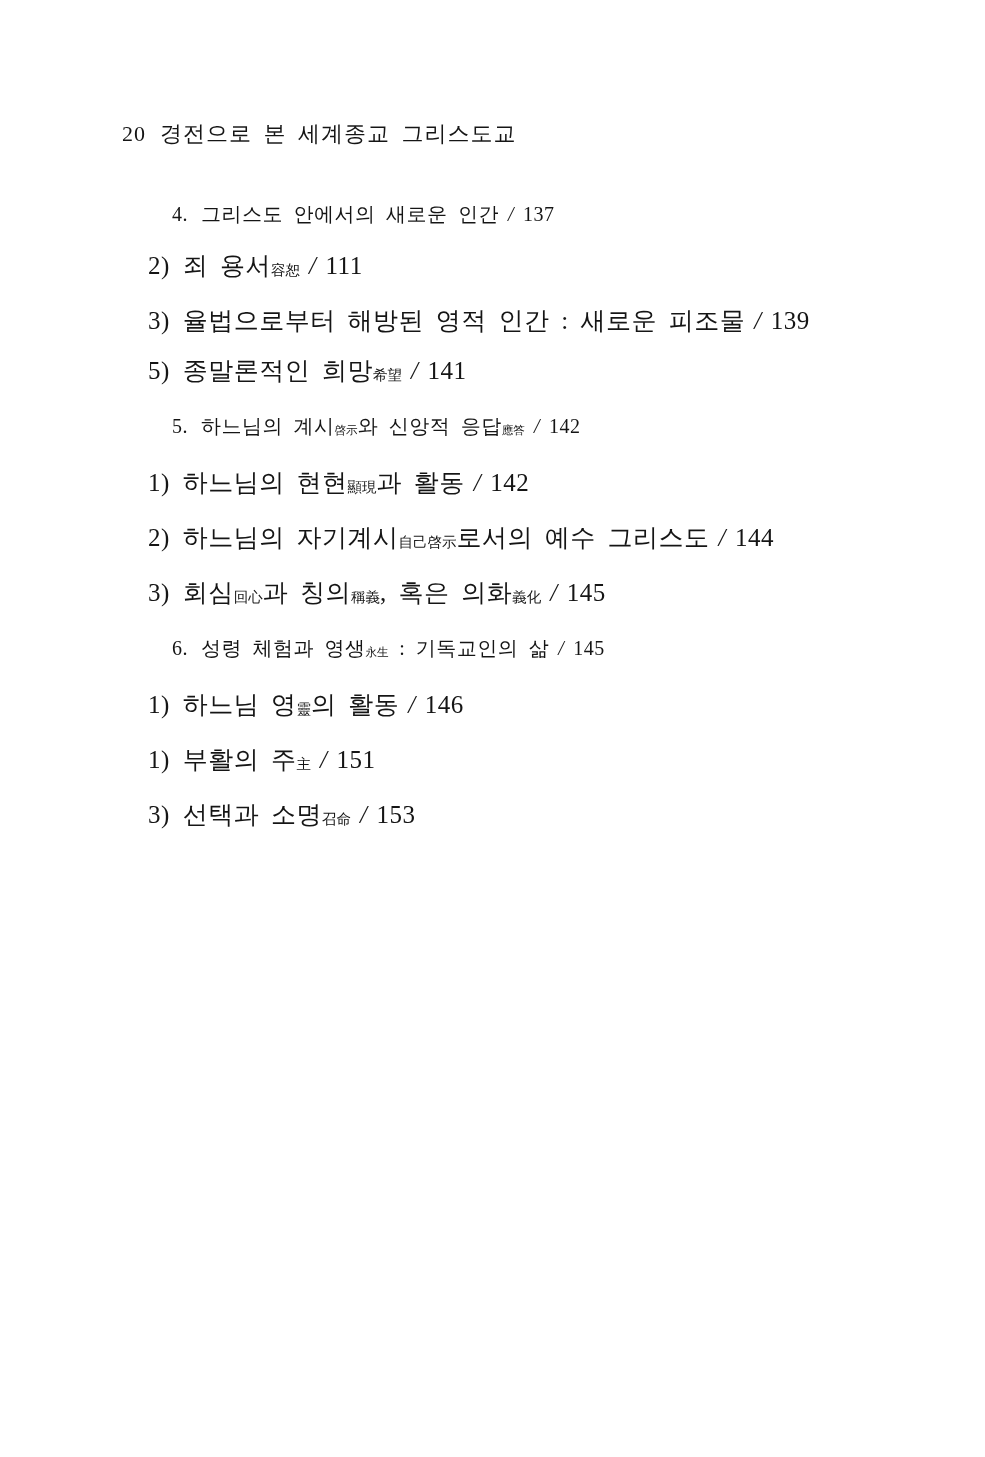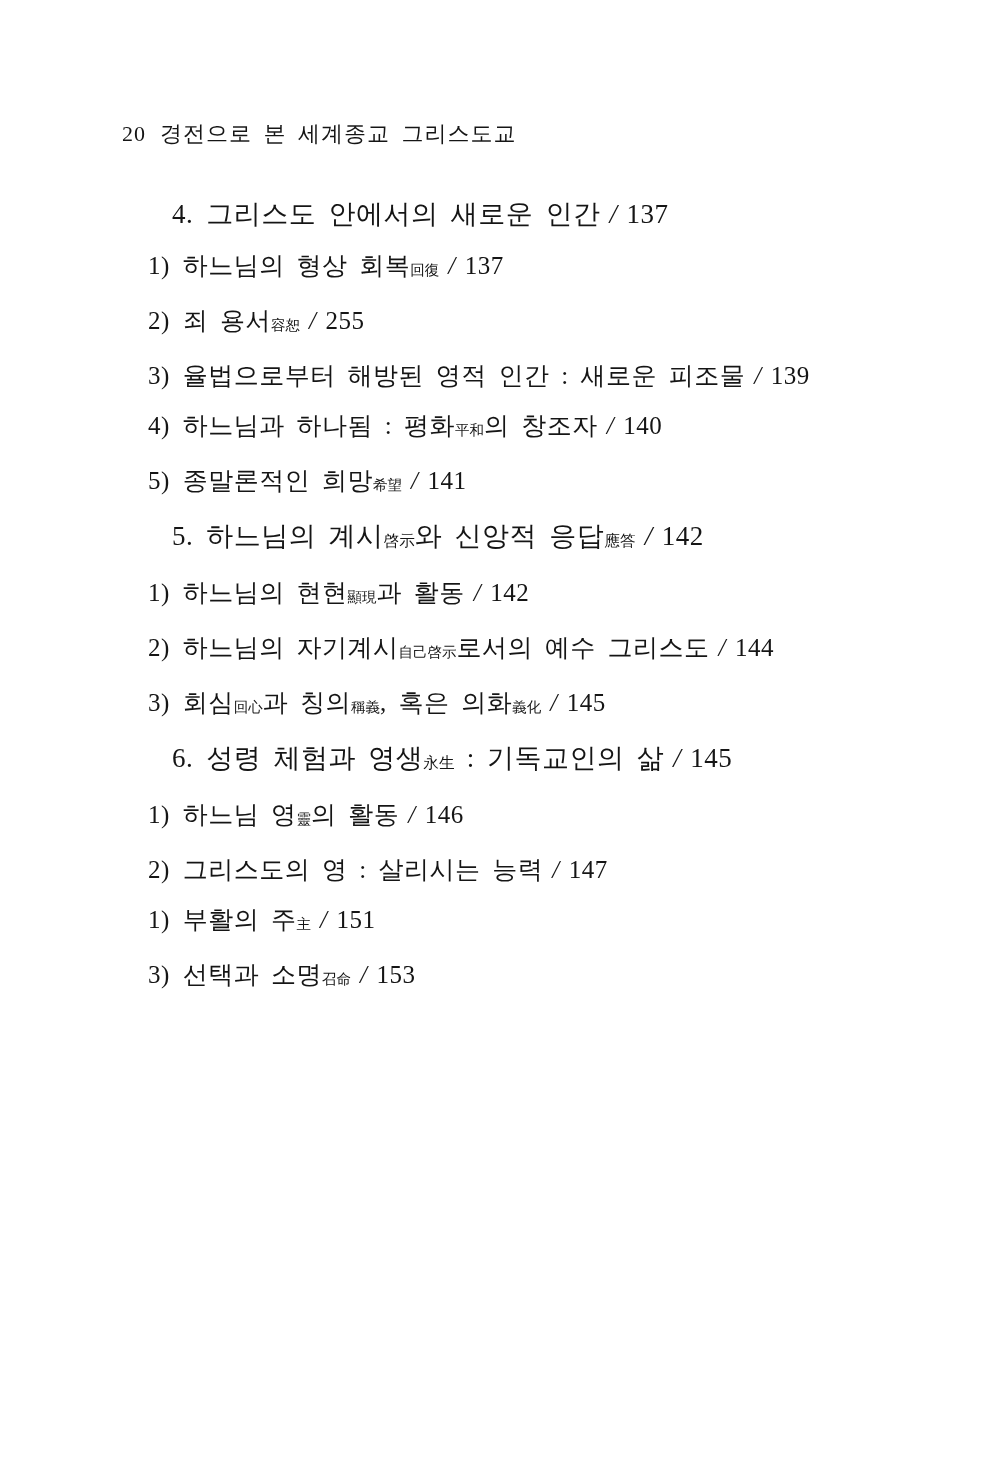--- a/index.html
+++ b/index.html
@@ -33,21 +33,21 @@
     margin-top: 52px;
   }
   .toc-section { margin: 0; }
   .toc-section:not(:first-child) { margin-top: 11px; }
   .toc-line {
     white-space: nowrap;
     letter-spacing: 0.5px;
     word-spacing: 5px;
   }
   .toc-line.section-title {
-    font-size: 27px;
+    font-size: 20px;
     line-height: 30px;
     margin-left: 50px;
     margin-bottom: 22px;
   }
   .toc-line.toc-item {
     font-size: 25px;
     line-height: 29px;
     margin-left: 26px;
     margin-bottom: 21px;
   }
@@ -71,36 +71,33 @@
 
 <div class="page">
 
   <div class="running-head">
     <span class="pgnum">20</span><span>경전으로 본 세계종교 그리스도교</span>
   </div>
 
   <div class="toc">
       <div class="toc-section">
         <div class="toc-line section-title"><span class="num">4.</span><span class="title"><span>그리스도 안에서의 새로운 인간</span></span><span class="sep">/</span><span class="pg">137</span></div>
-        <div class="toc-line toc-item"><span class="num">1)</span><span class="title"><span>하느님의 형상 회복</span><span class="hanja">回復</span></span><span class="sep">/</span><span class="pg">137</span></div>
-        <div class="toc-line toc-item"><span class="num">2)</span><span class="title"><span>죄 용서</span><span class="hanja">容恕</span></span><span class="sep">/</span><span class="pg">255</span></div>
+        <div class="toc-line toc-item"><span class="num">2)</span><span class="title"><span>죄 용서</span><span class="hanja">容恕</span></span><span class="sep">/</span><span class="pg">111</span></div>
         <div class="toc-line toc-item"><span class="num">3)</span><span class="title"><span>율법으로부터 해방된 영적 인간 : 새로운 피조물</span></span><span class="sep">/</span><span class="pg">139</span></div>
-        <div class="toc-line toc-item"><span class="num">4)</span><span class="title"><span>하느님과 하나됨 : 평화</span><span class="hanja">平和</span><span>의 창조자</span></span><span class="sep">/</span><span class="pg">140</span></div>
         <div class="toc-line toc-item"><span class="num">5)</span><span class="title"><span>종말론적인 희망</span><span class="hanja">希望</span></span><span class="sep">/</span><span class="pg">141</span></div>
       </div>
       <div class="toc-section">
         <div class="toc-line section-title"><span class="num">5.</span><span class="title"><span>하느님의 계시</span><span class="hanja">啓示</span><span>와 신앙적 응답</span><span class="hanja">應答</span></span><span class="sep">/</span><span class="pg">142</span></div>
         <div class="toc-line toc-item"><span class="num">1)</span><span class="title"><span>하느님의 현현</span><span class="hanja">顯現</span><span>과 활동</span></span><span class="sep">/</span><span class="pg">142</span></div>
         <div class="toc-line toc-item"><span class="num">2)</span><span class="title"><span>하느님의 자기계시</span><span class="hanja">自己啓示</span><span>로서의 예수 그리스도</span></span><span class="sep">/</span><span class="pg">144</span></div>
         <div class="toc-line toc-item"><span class="num">3)</span><span class="title"><span>회심</span><span class="hanja">回心</span><span>과 칭의</span><span class="hanja">稱義</span><span>, 혹은 의화</span><span class="hanja">義化</span></span><span class="sep">/</span><span class="pg">145</span></div>
       </div>
       <div class="toc-section">
         <div class="toc-line section-title"><span class="num">6.</span><span class="title"><span>성령 체험과 영생</span><span class="hanja">永生</span><span> : 기독교인의 삶</span></span><span class="sep">/</span><span class="pg">145</span></div>
         <div class="toc-line toc-item"><span class="num">1)</span><span class="title"><span>하느님 영</span><span class="hanja">靈</span><span>의 활동</span></span><span class="sep">/</span><span class="pg">146</span></div>
-        <div class="toc-line toc-item"><span class="num">2)</span><span class="title"><span>그리스도의 영 : 살리시는 능력</span></span><span class="sep">/</span><span class="pg">147</span></div>
       </div>
       <div class="toc-section">
         <div class="toc-line toc-item"><span class="num">1)</span><span class="title"><span>부활의 주</span><span class="hanja">主</span></span><span class="sep">/</span><span class="pg">151</span></div>
         <div class="toc-line toc-item"><span class="num">3)</span><span class="title"><span>선택과 소명</span><span class="hanja">召命</span></span><span class="sep">/</span><span class="pg">153</span></div>
       </div>
     </div>
 
 </div>
 
 </body></html>

